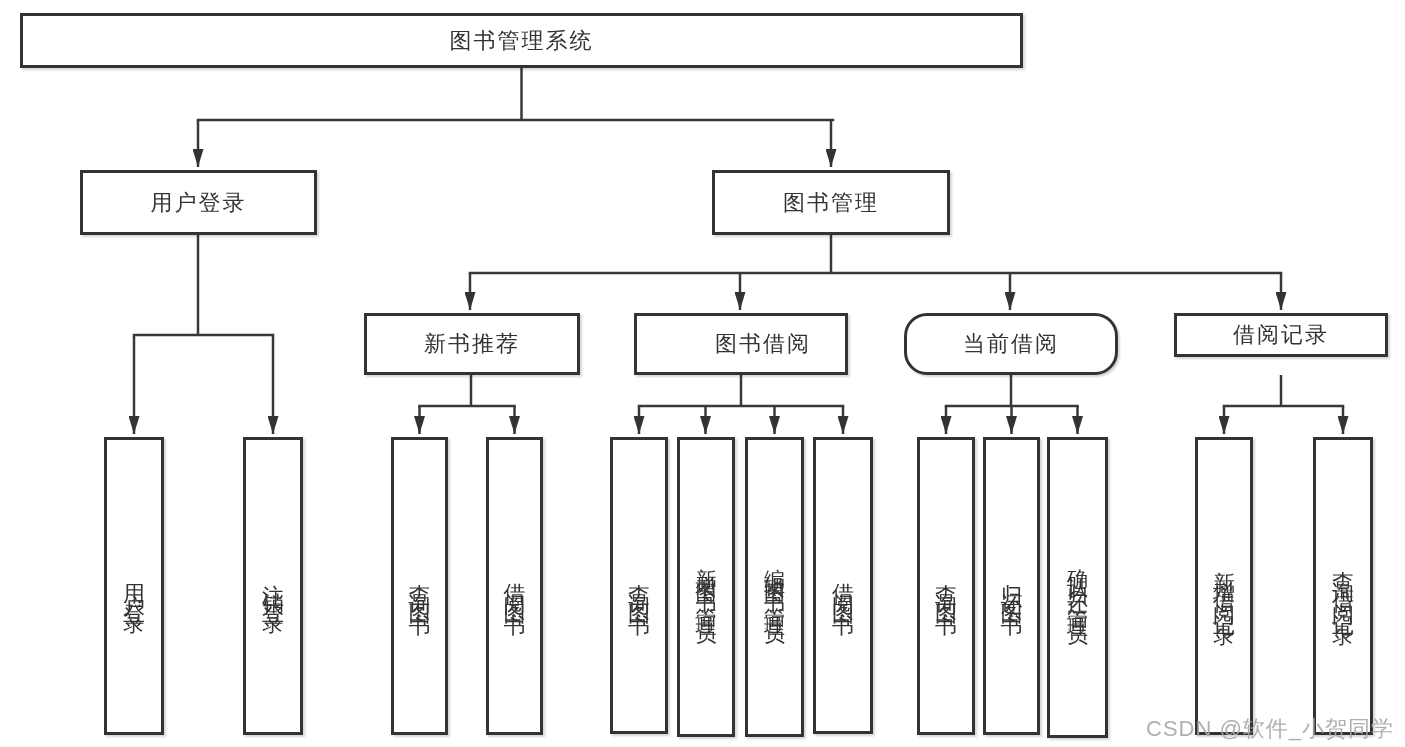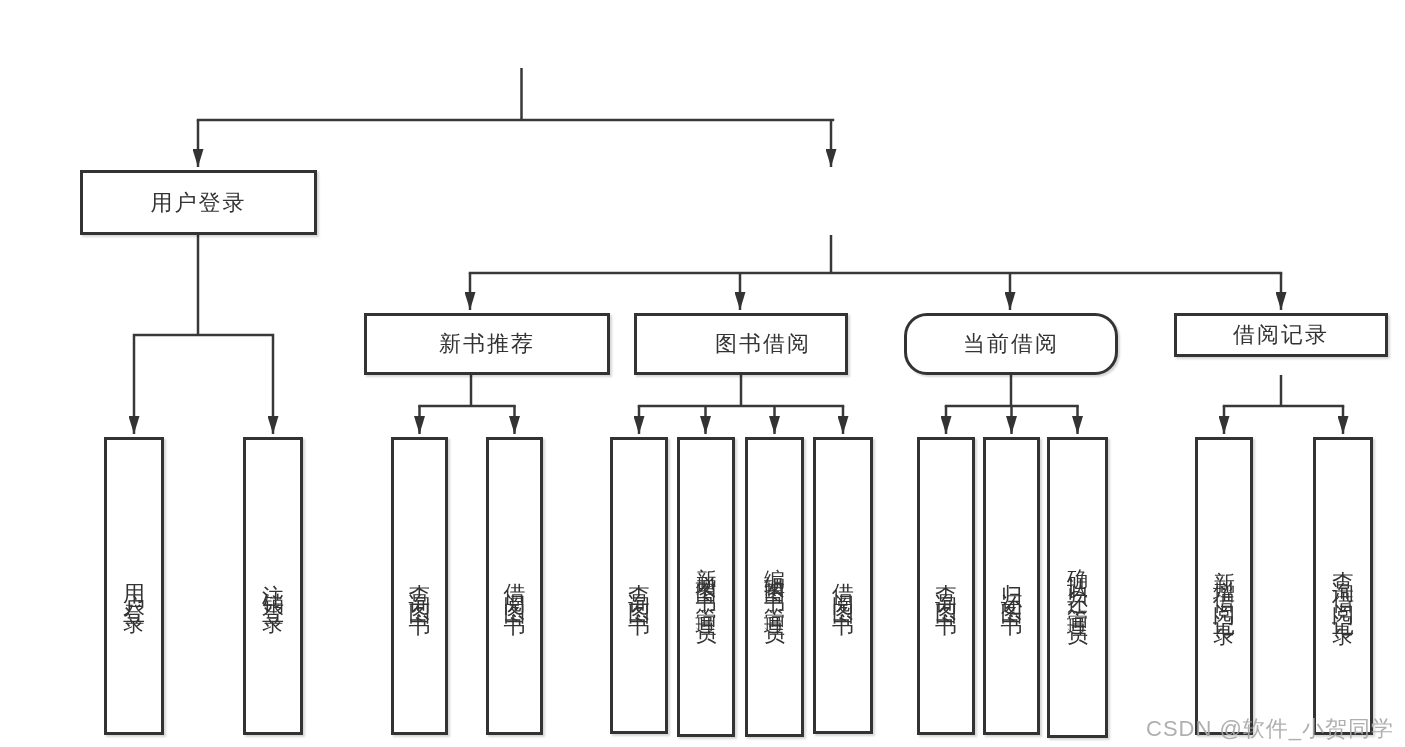--- a/index.html
+++ b/index.html
@@ -100,26 +100,32 @@
       <line x1="1011.5" y1="406" x2="1011.5" y2="434" marker-end="url(#arr)"></line>
       <line x1="1077.5" y1="406" x2="1077.5" y2="434" marker-end="url(#arr)"></line>
 
       <line x1="1281" y1="375" x2="1281" y2="407"></line>
       <line x1="1222.75" y1="406" x2="1344.25" y2="406"></line>
       <line x1="1224" y1="406" x2="1224" y2="434" marker-end="url(#arr)"></line>
       <line x1="1343" y1="406" x2="1343" y2="434" marker-end="url(#arr)"></line>
     </g>
   </svg>
 
+  <div class="node" style="left:20px; top:13px; width:1003px; height:55px;">
+    <span class="lbl">图书管理系统</span>
+  </div>
 
   <div class="node" style="left:80px; top:170px; width:237px; height:65px;">
     <span class="lbl">用户登录</span>
   </div>
+  <div class="node" style="left:712px; top:170px; width:238px; height:65px;">
+    <span class="lbl">图书管理</span>
+  </div>
 
-  <div class="node" style="left:364px; top:313px; width:246px; height:62px;">
+  <div class="node" style="left:364px; top:313px; width:216px; height:62px;">
     <span class="lbl">新书推荐</span>
   </div>
   <div class="node" style="left:634px; top:313px; width:214px; height:62px;padding-left:44px;">
     <span class="lbl">图书借阅</span>
   </div>
   <div class="node" style="left:904px; top:313px; width:214px; height:62px;border-radius:23px;">
     <span class="lbl">当前借阅</span>
   </div>
   <div class="node" style="left:1174px; top:313px; width:214px; height:44px;">
     <span class="lbl">借阅记录</span>

